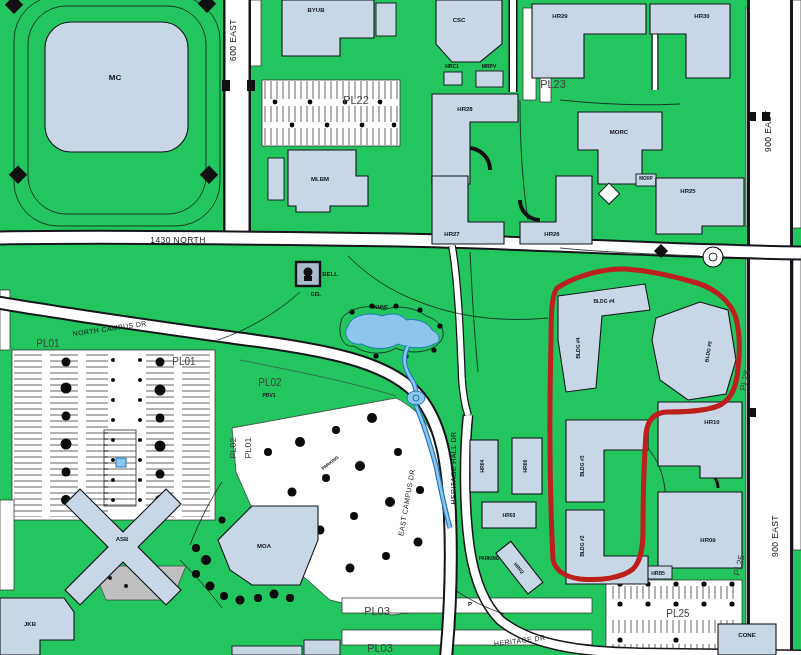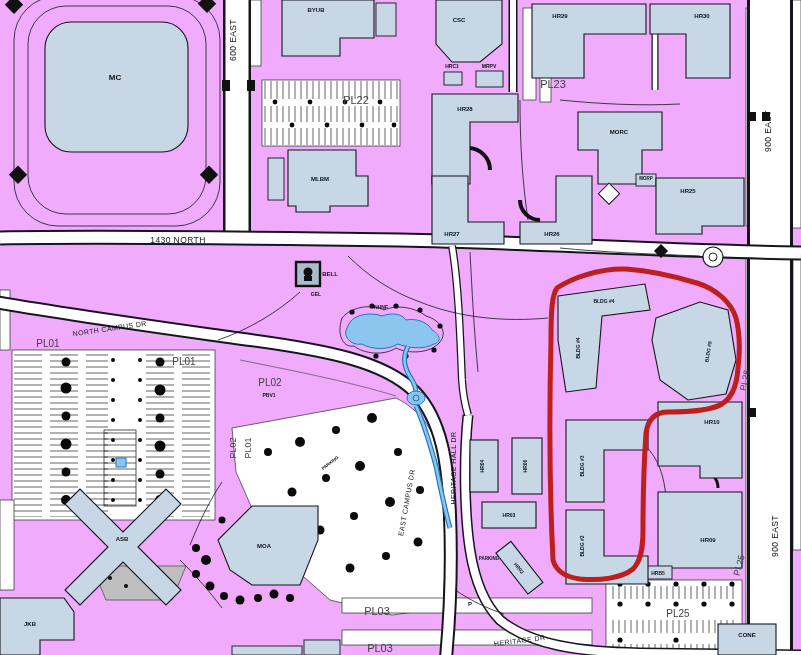--- a/index.html
+++ b/index.html
@@ -1,16 +1,16 @@
 <!DOCTYPE html>
 <html style="--building_fill: #c7d7e6; --building_stroke: #14161b; --water_fill: #8cc6ef; --water_stroke: #2277bb; --line: #14161b; --annotation: #bc1f1c; --parking_label: #3f3f3f;"><head>
 <meta charset="utf-8">
 <style>
   html,body{margin:0;padding:0;background:#ffffff;}
-  .stage{position:relative;width:801px;height:655px;background:#f0abfc;overflow:hidden;
+  .stage{position:relative;width:801px;height:655px;background:#22c55e;overflow:hidden;
          font-family:"Liberation Sans",sans-serif;}
   svg{display:block}
   .bldg{fill:var(--building_fill,#c7d7e6);stroke:var(--building_stroke,#14161b);stroke-width:1.1;}
   .bldg2{fill:var(--building_fill,#c7d7e6);stroke:var(--building_stroke,#14161b);stroke-width:0.9;}
   .roadc{stroke:var(--line,#14161b);fill:none;}
   .roadf{stroke:#ffffff;fill:none;}
   .thin{stroke:var(--line,#14161b);stroke-width:0.8;fill:none;}
   .thin2{stroke:#3a3a3a;stroke-width:0.6;fill:none;}
   .lot{fill:#ffffff;stroke:#2a2a2a;stroke-width:0.7;}
   .water{fill:var(--water_fill,#8cc6ef);stroke:var(--water_stroke,#2277bb);stroke-width:1;}

